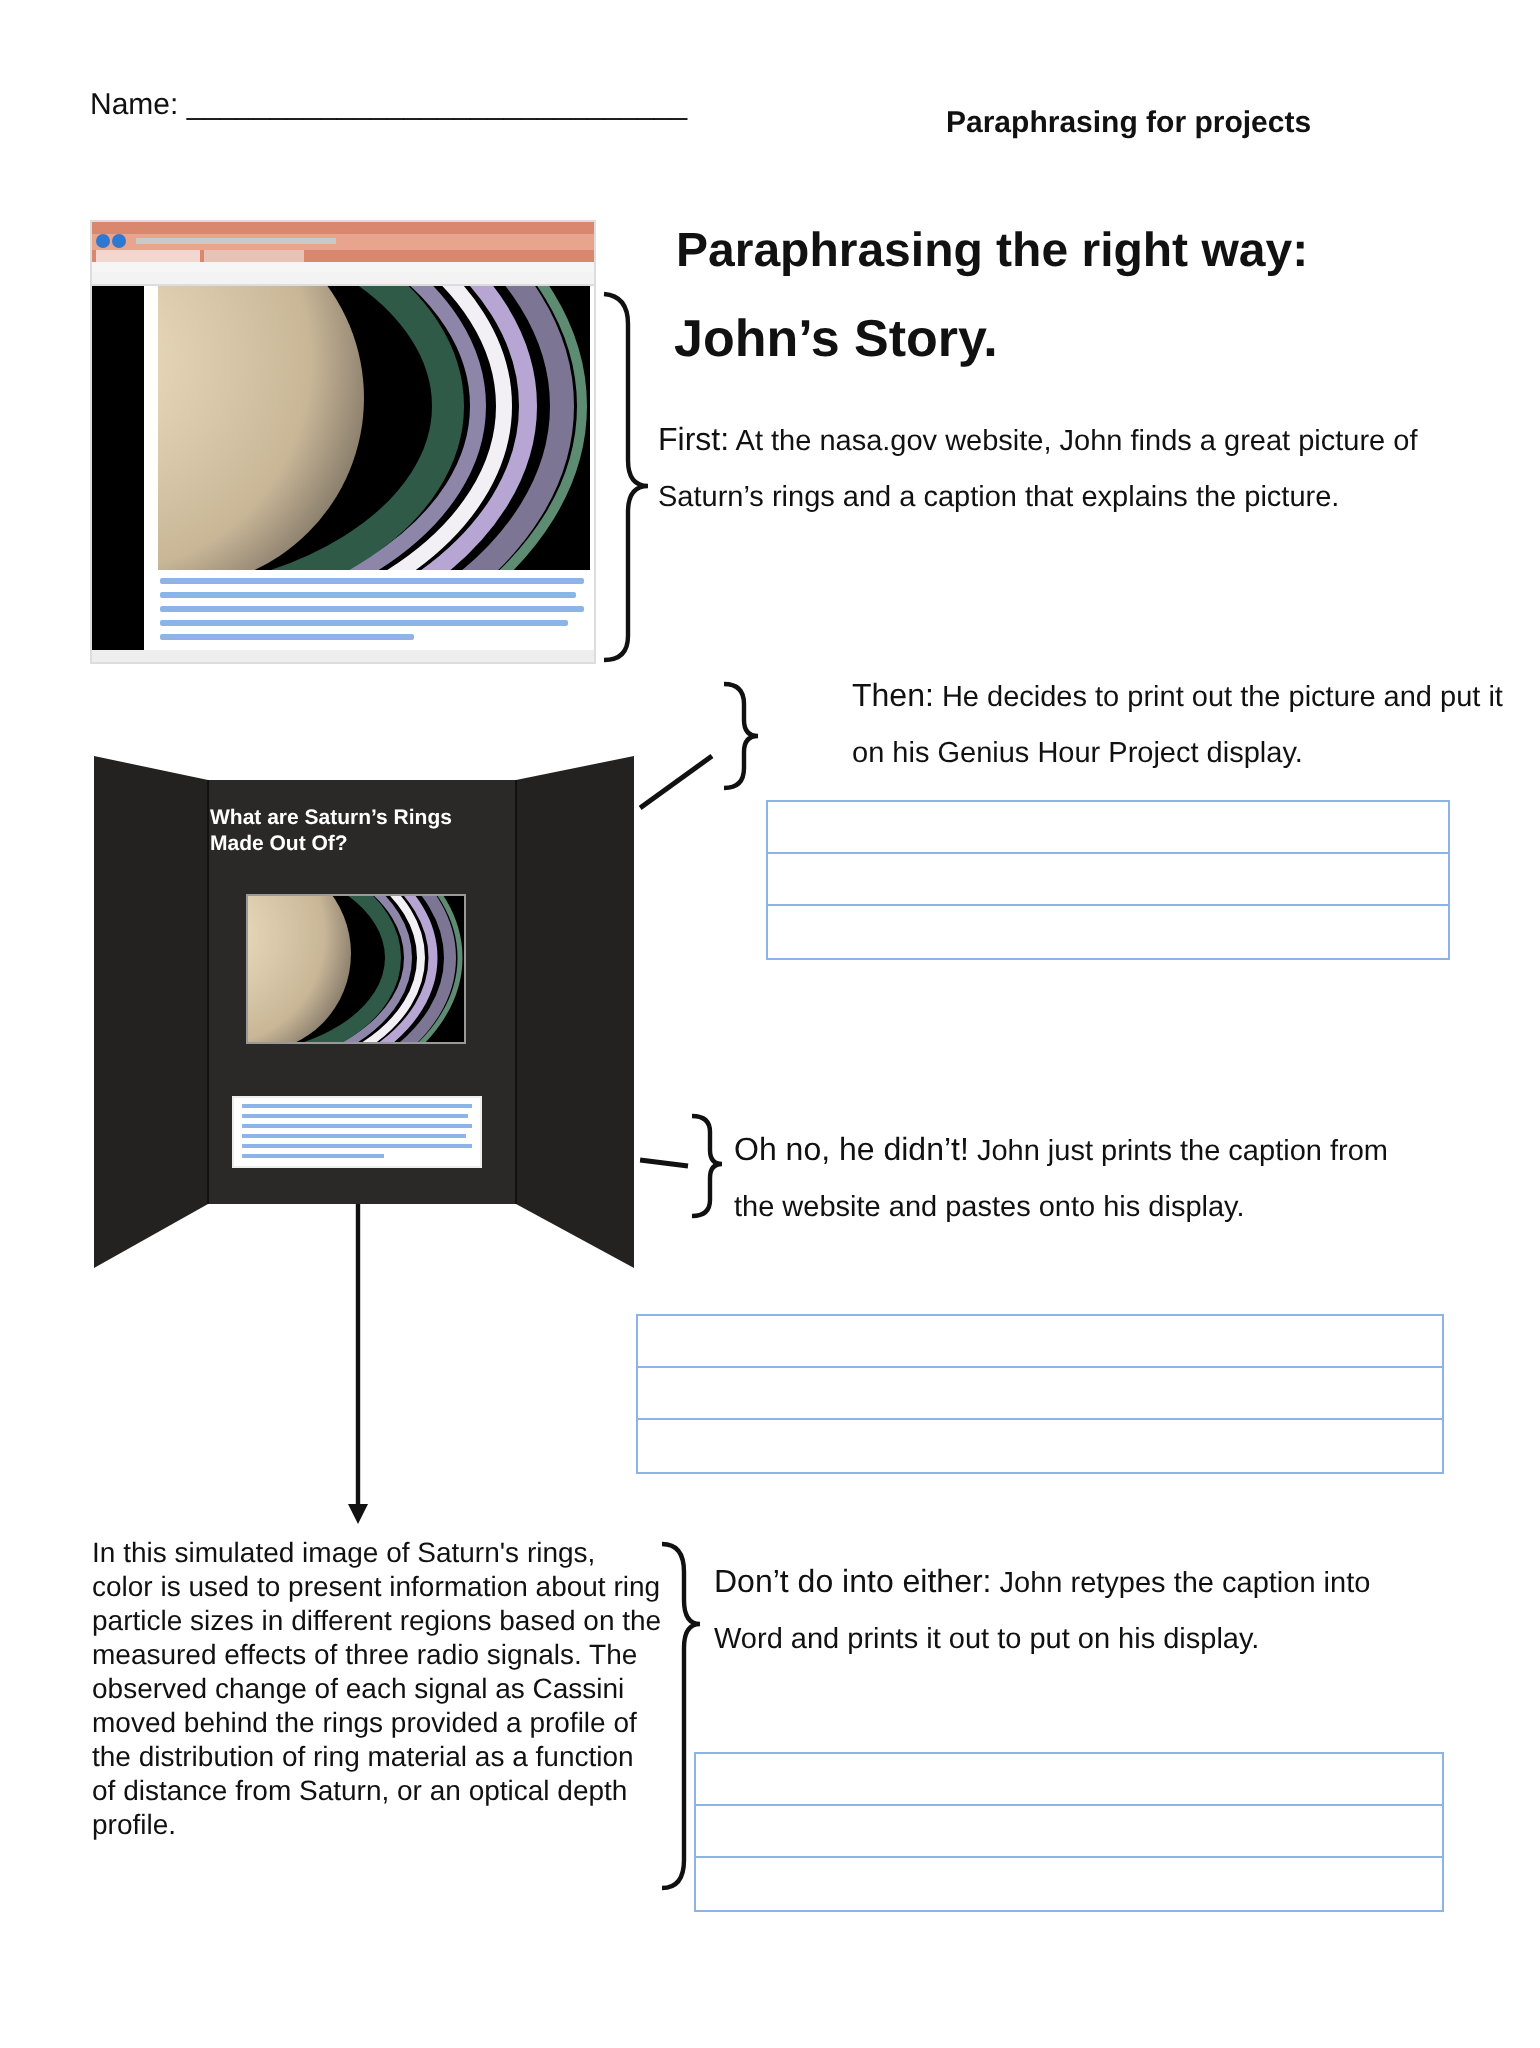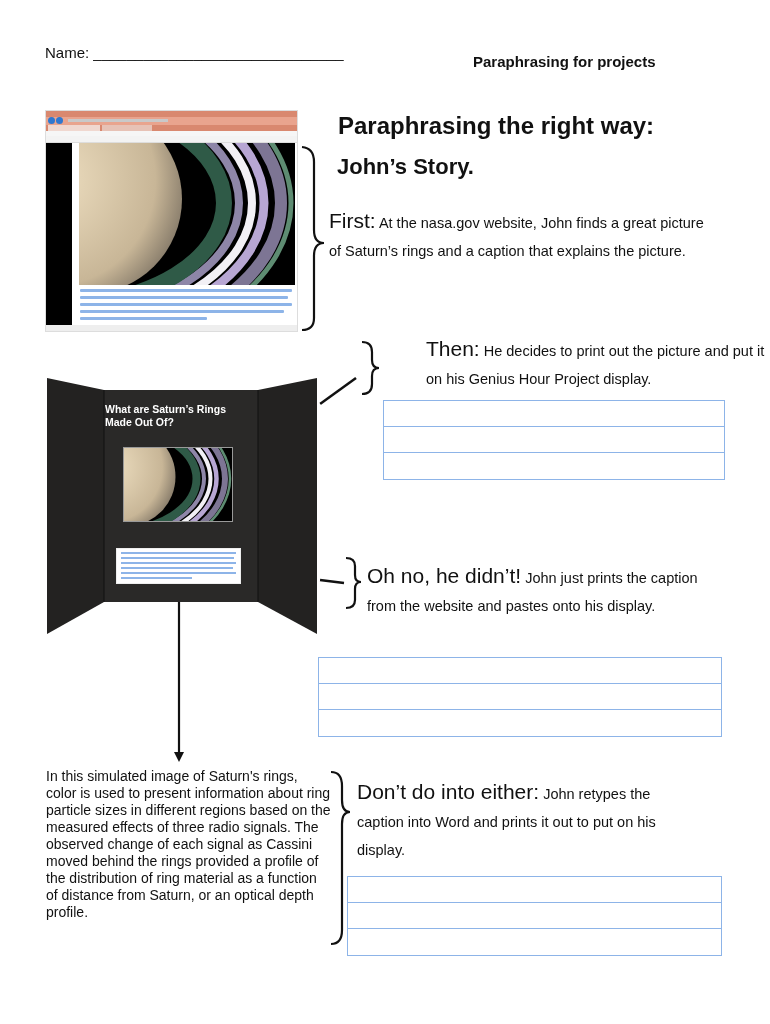--- a/index.html
+++ b/index.html
@@ -22,23 +22,23 @@
   .b-menu { position:absolute; left:0; top:20px; width:100%; height:5px; background:#f6f6f6; }
   .b-favs { position:absolute; left:0; top:25px; width:100%; height:6px; background:#f3f3f3; border-bottom:1px solid #ddd; }
   .b-left { position:absolute; left:0; top:32px; width:26px; height:182px; background:#000; }
   .b-image { position:absolute; left:33px; top:32px; width:216px; height:142px; background:#000; overflow:hidden; }
   .b-caption { position:absolute; left:34px; top:178px; width:212px; height:36px; }
   .b-caption div { height:3px; background:#8db4e8; margin-bottom:4px; border-radius:1px; }
   .b-foot { position:absolute; left:0; top:214px; width:100%; height:6px; background:#eeeeee; }
 
   
   .heading1 { left:338px; top:112px; font-size:24px; font-weight:bold; }
-  .heading2 { left:337px; top:154px; font-size:22px; font-weight:bold; }
+  .heading2 { left:337px; top:154px; font-size:26px; font-weight:bold; }
   .para { font-size:14.5px; line-height:28px; }
-  .lead { font-size:21px; }
+  .lead { font-size:16px; }
   .p-first { left:329px; top:207px; width:380px; }
   .p-then { left:387px; top:335px; width:345px;margin-left:39px; }
   .p-ohno { left:367px; top:562px; width:345px; }
   .p-dont { left:357px; top:778px; width:340px; }
   .caption-text { left:46px; top:768px; width:285px; font-size:14px; line-height:17px; }
 
   
   .answer-box { border:1.5px solid #8db4e8; box-sizing:border-box; }
   .answer-box .row { height:26px; border-bottom:1.5px solid #8db4e8; box-sizing:border-box; }
   .answer-box .row:last-child { border-bottom:none; }

